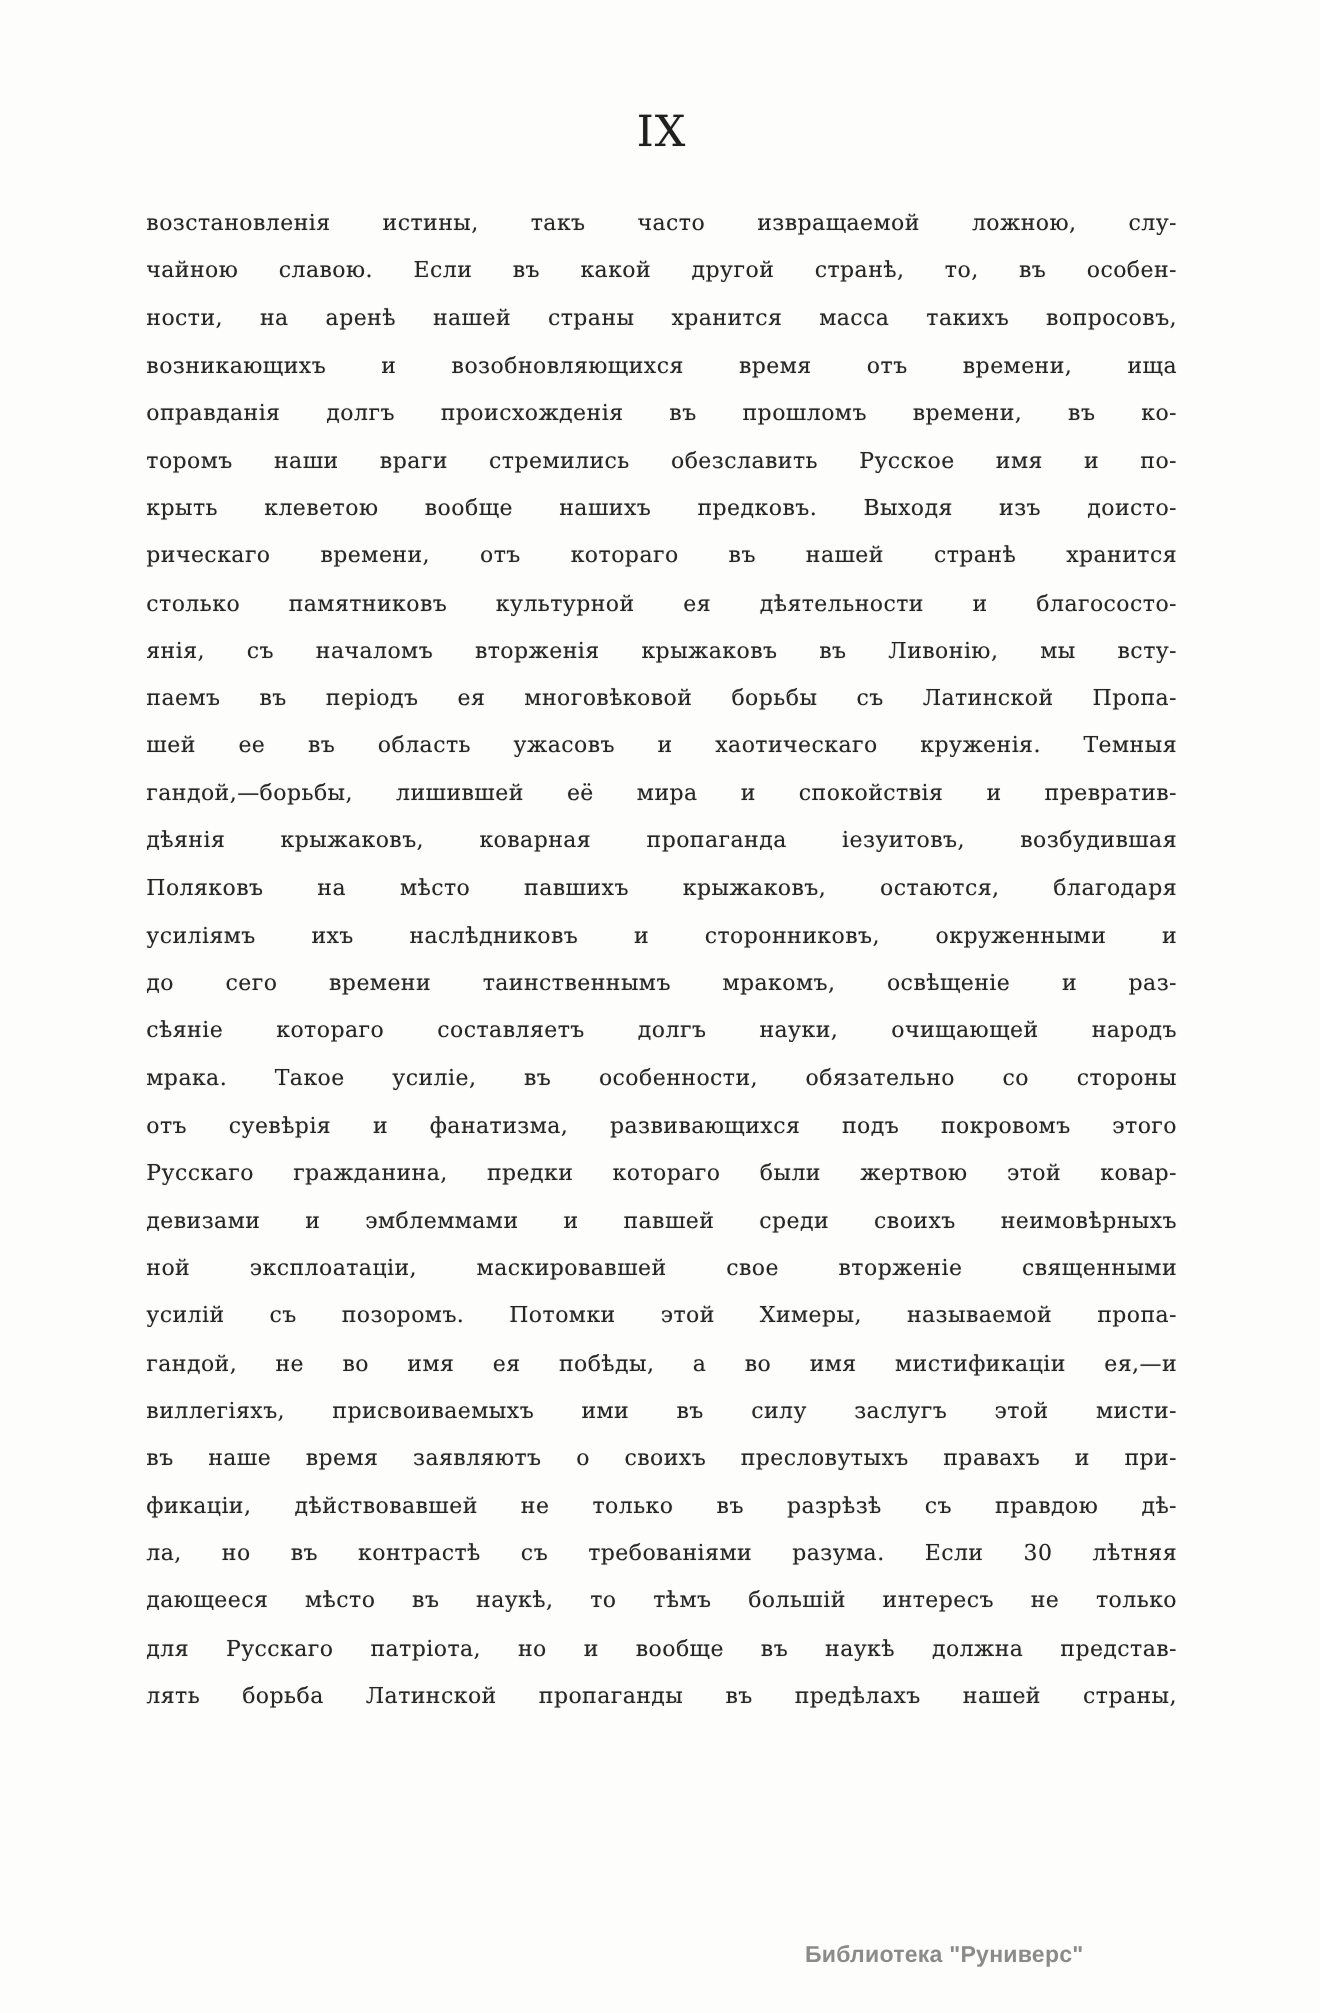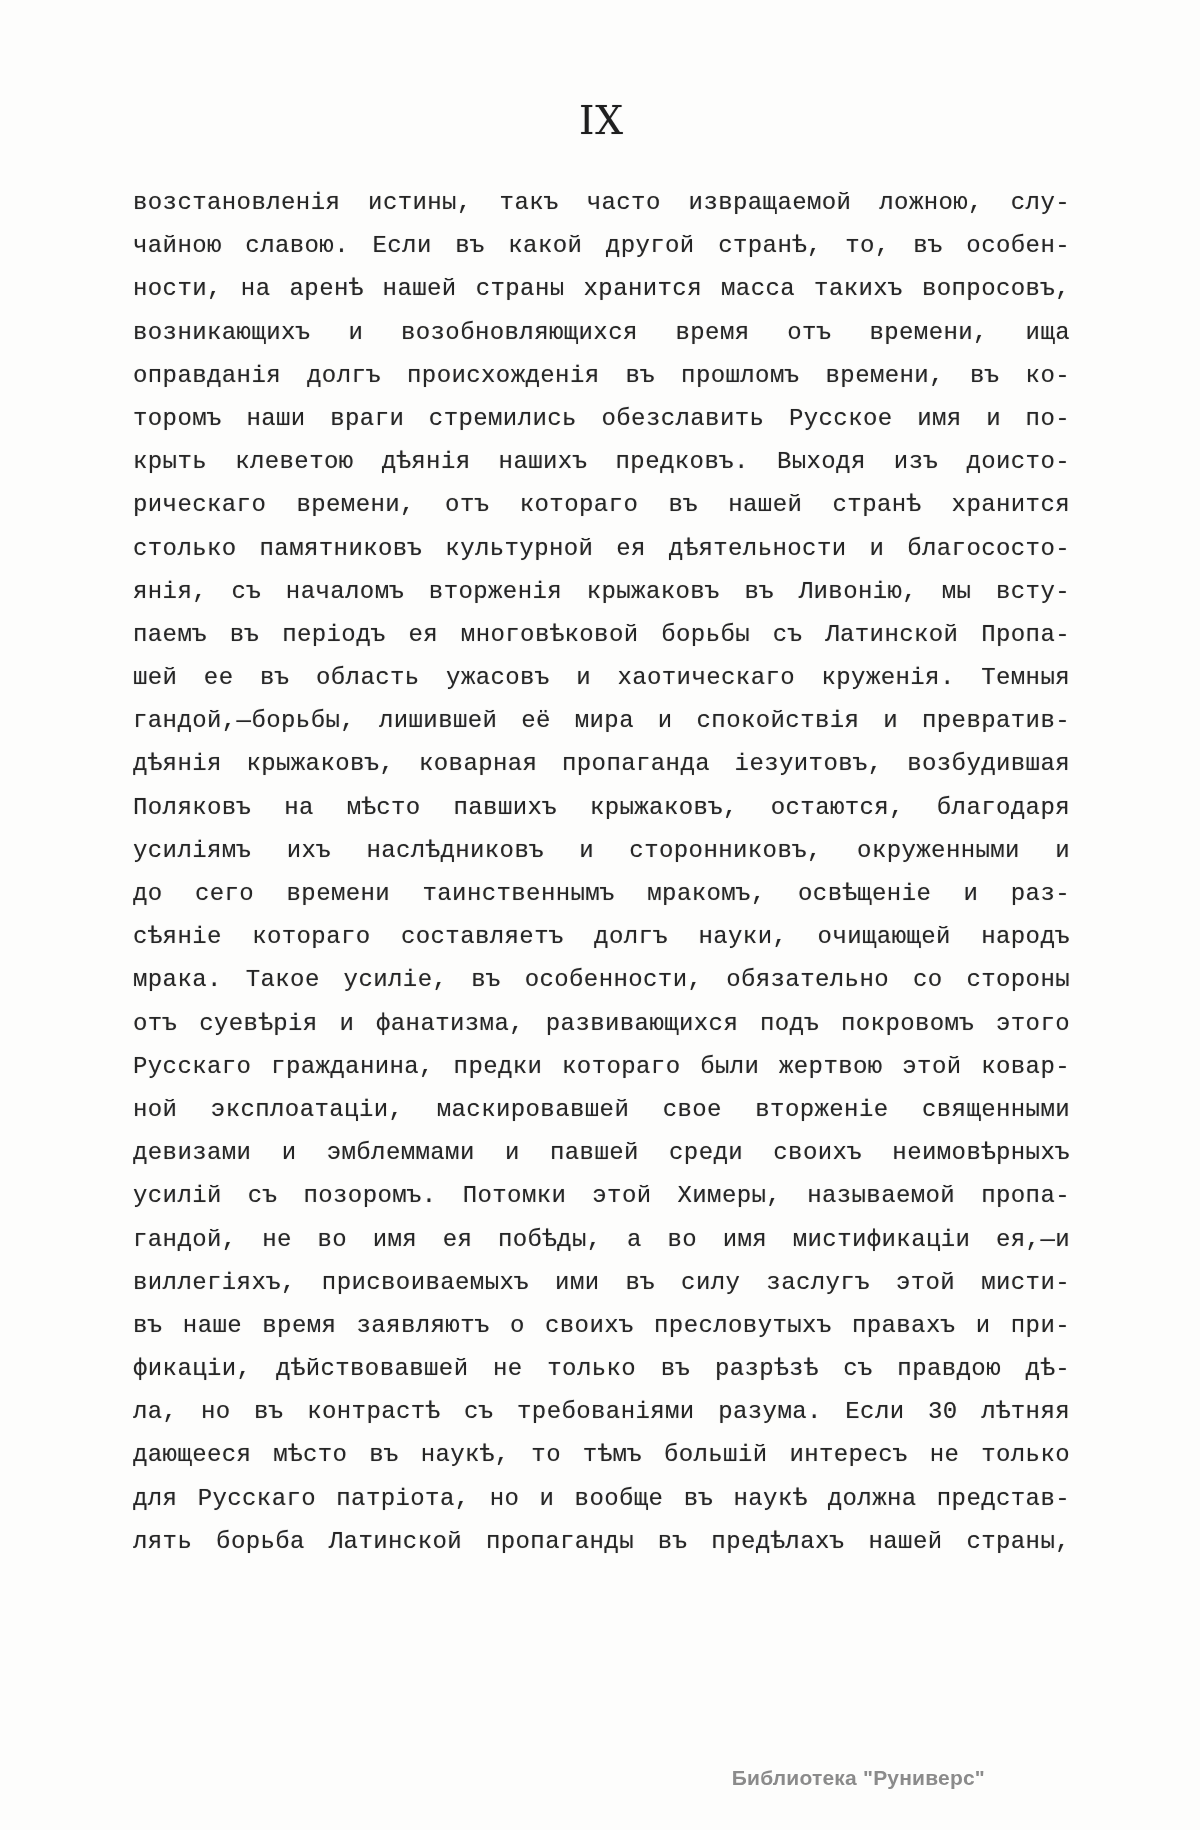--- a/index.html
+++ b/index.html
@@ -31,30 +31,29 @@
   }
   .page-body {
     position: absolute;
     top: 181px;
     left: 133px;
     width: 937px;
   }
   .text-line {
     height: 43.2px;
     line-height: 43.2px;
-    font-size: 24px;
+    font-size: 20px;
     color: #262626;
     letter-spacing: 0.4px;
     word-spacing: 1px;
     text-align: justify;
     text-align-last: justify;
     overflow: hidden;
     white-space: normal;
     text-shadow: 0 0 1px rgba(45,45,45,0.40);
-    font-family: Liberation Mono, monospace;
   }
   .watermark {
     position: absolute;
     top: 1766px;
     left: 0;
     width: 985px;
     text-align: right;
     font-family: "Liberation Sans", "DejaVu Sans", sans-serif;
     font-size: 21px;
     font-weight: 600;
@@ -68,37 +67,37 @@
 <div class="scan-page">
   <div class="page-number">IX</div>
 
   <div class="page-body" id="page-body">
       <div class="text-line">возстановленія истины, такъ часто извращаемой ложною, слу-</div>
       <div class="text-line">чайною славою. Если въ какой другой странѣ, то, въ особен-</div>
       <div class="text-line">ности, на аренѣ нашей страны хранится масса такихъ вопросовъ,</div>
       <div class="text-line">возникающихъ и возобновляющихся время отъ времени, ища</div>
       <div class="text-line">оправданія долгъ происхожденія въ прошломъ времени, въ ко-</div>
       <div class="text-line">торомъ наши враги стремились обезславить Русское имя и по-</div>
-      <div class="text-line">крыть клеветою дѣянія нашихъ предковъ. Выходя изъ доисто-</div>
+      <div class="text-line">крыть клеветою вообще нашихъ предковъ. Выходя изъ доисто-</div>
       <div class="text-line">рическаго времени, отъ котораго въ нашей странѣ хранится</div>
       <div class="text-line">столько памятниковъ культурной ея дѣятельности и благососто-</div>
       <div class="text-line">янія, съ началомъ вторженія крыжаковъ въ Ливонію, мы всту-</div>
       <div class="text-line">паемъ въ періодъ ея многовѣковой борьбы съ Латинской Пропа-</div>
       <div class="text-line">шей ее въ область ужасовъ и хаотическаго круженія. Темныя</div>
       <div class="text-line">гандой,—борьбы, лишившей её мира и спокойствія и превратив-</div>
       <div class="text-line">дѣянія крыжаковъ, коварная пропаганда іезуитовъ, возбудившая</div>
       <div class="text-line">Поляковъ на мѣсто павшихъ крыжаковъ, остаются, благодаря</div>
       <div class="text-line">усиліямъ ихъ наслѣдниковъ и сторонниковъ, окруженными и</div>
       <div class="text-line">до сего времени таинственнымъ мракомъ, освѣщеніе и раз-</div>
       <div class="text-line">сѣяніе котораго составляетъ долгъ науки, очищающей народъ</div>
       <div class="text-line">мрака. Такое усиліе, въ особенности, обязательно со стороны</div>
       <div class="text-line">отъ суевѣрія и фанатизма, развивающихся подъ покровомъ этого</div>
       <div class="text-line">Русскаго гражданина, предки котораго были жертвою этой ковар-</div>
+      <div class="text-line">девизами и эмблеммами и павшей среди своихъ неимовѣрныхъ</div>
       <div class="text-line">ной эксплоатаціи, маскировавшей свое вторженіе священными</div>
-      <div class="text-line">девизами и эмблеммами и павшей среди своихъ неимовѣрныхъ</div>
       <div class="text-line">усилій съ позоромъ. Потомки этой Химеры, называемой пропа-</div>
       <div class="text-line">гандой, не во имя ея побѣды, а во имя мистификаціи ея,—и</div>
       <div class="text-line">виллегіяхъ, присвоиваемыхъ ими въ силу заслугъ этой мисти-</div>
       <div class="text-line">въ наше время заявляютъ о своихъ пресловутыхъ правахъ и при-</div>
       <div class="text-line">фикаціи, дѣйствовавшей не только въ разрѣзѣ съ правдою дѣ-</div>
       <div class="text-line">ла, но въ контрастѣ съ требованіями разума. Если 30 лѣтняя</div>
       <div class="text-line">дающееся мѣсто въ наукѣ, то тѣмъ большій интересъ не только</div>
       <div class="text-line">для Русскаго патріота, но и вообще въ наукѣ должна представ-</div>
       <div class="text-line">лять борьба Латинской пропаганды въ предѣлахъ нашей страны,</div>
     </div>

